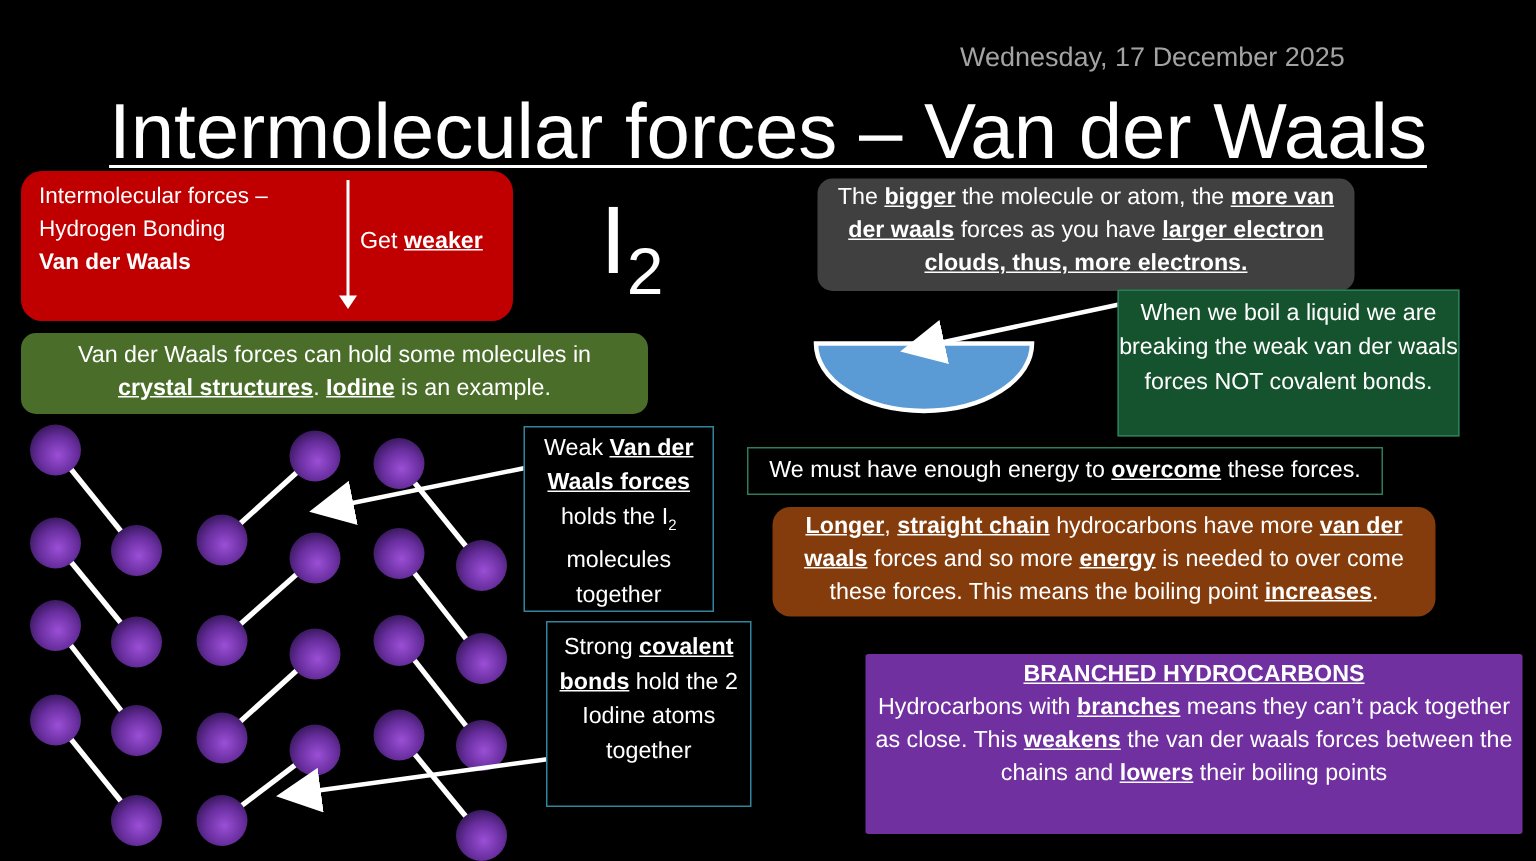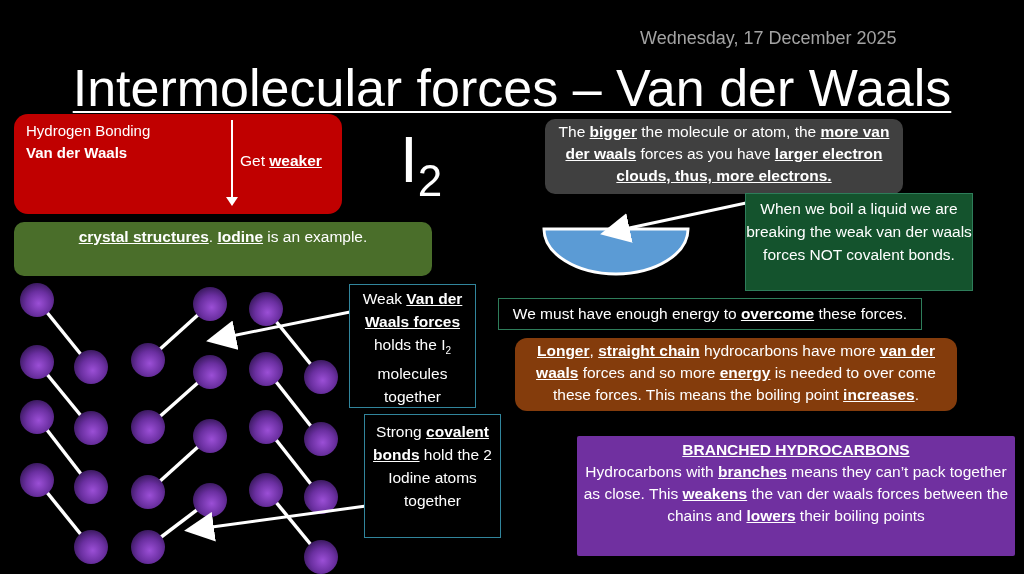--- a/index.html
+++ b/index.html
@@ -88,28 +88,30 @@
       <circle cx="321" cy="557" r="17"></circle>
   </g>
   <line x1="350" y1="312" x2="212" y2="340" stroke="#fff" stroke-width="3" marker-end="url(#ah)"></line>
   <line x1="366" y1="506" x2="190" y2="530" stroke="#fff" stroke-width="3" marker-end="url(#ah)"></line>
   <path d="M544,229 L688,229 A72,45 0 0 1 544,229 Z" fill="#5b9bd5" stroke="#fff" stroke-width="3"></path>
   <line x1="746" y1="203" x2="606" y2="233" stroke="#fff" stroke-width="3" marker-end="url(#ah)"></line>
 </svg>
 
 <div class="box red">
   <div class="list">
+    <div>Intermolecular forces –</div>
     <div>Hydrogen Bonding</div>
     <div>Van der Waals</div>
   </div>
   <div class="arrow"></div>
   <div class="weaker"><span>Get </span><u><b>weaker</b></u></div>
 </div>
 
 <div class="box green">
+  <div>Van der Waals forces can hold some molecules in</div>
   <div><u><b>crystal structures</b></u><span>. </span><u><b>Iodine</b></u><span> is an example.</span></div>
 </div>
 
 <div class="abs i2"><span>I</span><sub>2</sub></div>
 
 <div class="box blue">
   <span>The </span><u><b>bigger</b></u><span> the molecule or atom, the </span><u><b>more van der waals</b></u><span> forces as you have </span><u><b>larger electron clouds, thus, more electrons.</b></u>
 </div>
 
 <div class="box boil">When we boil a liquid we are breaking the weak van der waals forces NOT covalent bonds.</div>

